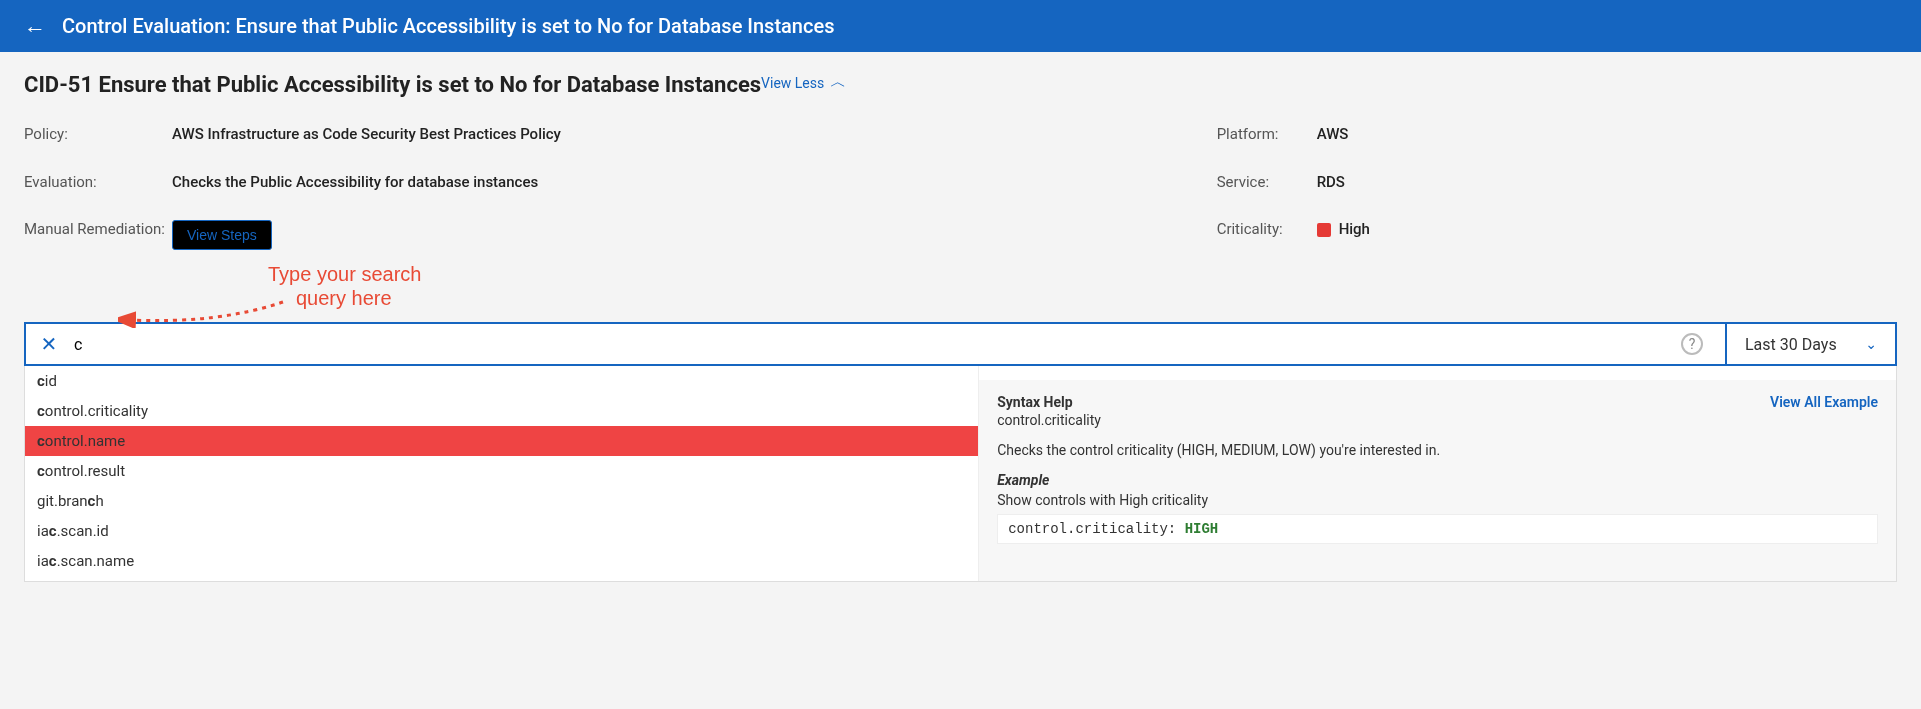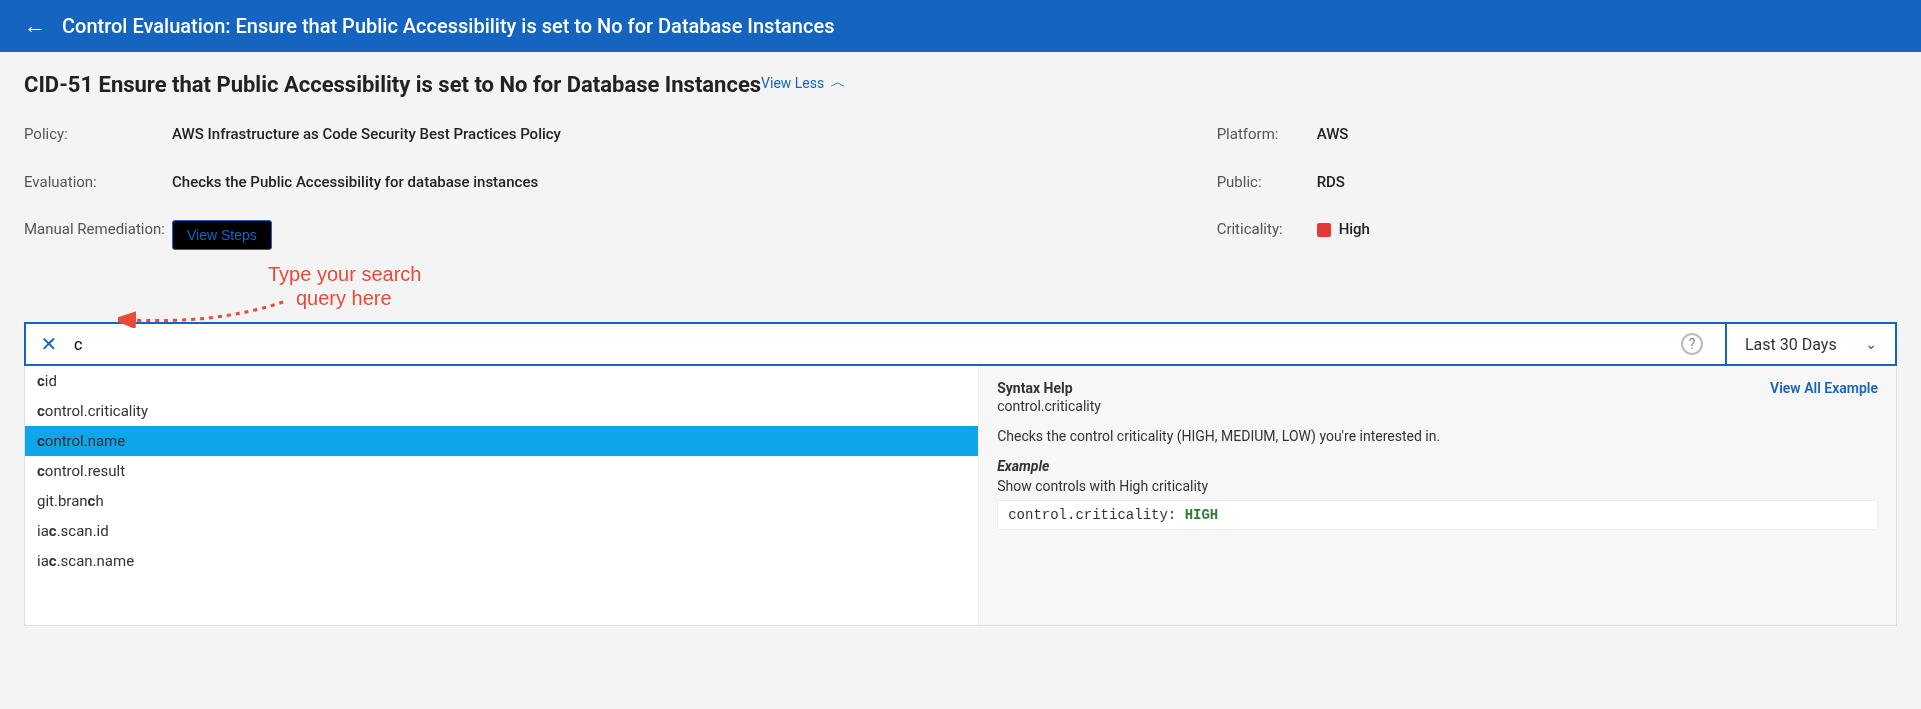--- a/index.html
+++ b/index.html
@@ -161,45 +161,46 @@
     justify-content: space-between;
   }
   .sb-right-label { font-size: 16px; color: #333; }
   .chev { color: #1565c0; font-size: 14px; }
   .dropdown-panel {
     display: flex;
     position: relative;
     background: #fff;
     border: 1px solid #ddd;
     border-top: none;
-    height: 260px;
+    height: 216px;
   }
   .dd-left {
     width: 51%;
     overflow-y: auto;
     position: relative;
     border-right: 1px solid #eee;
   }
   .dd-left::-webkit-scrollbar { width: 14px; }
   .dd-left::-webkit-scrollbar-track { background: #f0f0f0; }
   .dd-left::-webkit-scrollbar-thumb { background: #ccc; }
   .dd-item {
     padding: 6px 12px;
     font-size: 15px;
     cursor: pointer;
     color: #333;
   }
-  .dd-item.selected { background: #0ea5e9; }
+  .dd-item.selected { background: #ef4444; }
   .dd-item b { font-weight: 700; }
   .dd-right {
     flex: 1;
     padding: 14px 18px;
     background: #f7f7f7;
     overflow-y: auto;
     position: relative;
+    margin-top: 14px;
   }
   .dd-right::-webkit-scrollbar { width: 14px; }
   .dd-right::-webkit-scrollbar-track { background: #f0f0f0; }
   .dd-right::-webkit-scrollbar-thumb { background: #ccc; }
   .syntax-row {
     display: flex;
     justify-content: space-between;
     align-items: flex-start;
   }
   .syntax-title { font-weight: 700; font-size: 14px; color: #333; }
@@ -254,21 +255,21 @@
             <button class="btn-outline">View Steps</button>
           </div>
         </div>
       </div>
       <div class="details-right">
         <div class="detail-row">
           <div class="detail-label" style="width:100px;">Platform:</div>
           <div class="detail-value">AWS</div>
         </div>
         <div class="detail-row">
-          <div class="detail-label" style="width:100px;">Public:</div>
+          <div class="detail-label" style="width:100px;">Service:</div>
           <div class="detail-value">RDS</div>
         </div>
         <div class="detail-row">
           <div class="detail-label" style="width:100px;">Criticality:</div>
           <div class="detail-value">
             <span class="crit-swatch"></span><span>High</span>
           </div>
         </div>
       </div>
     </div>

